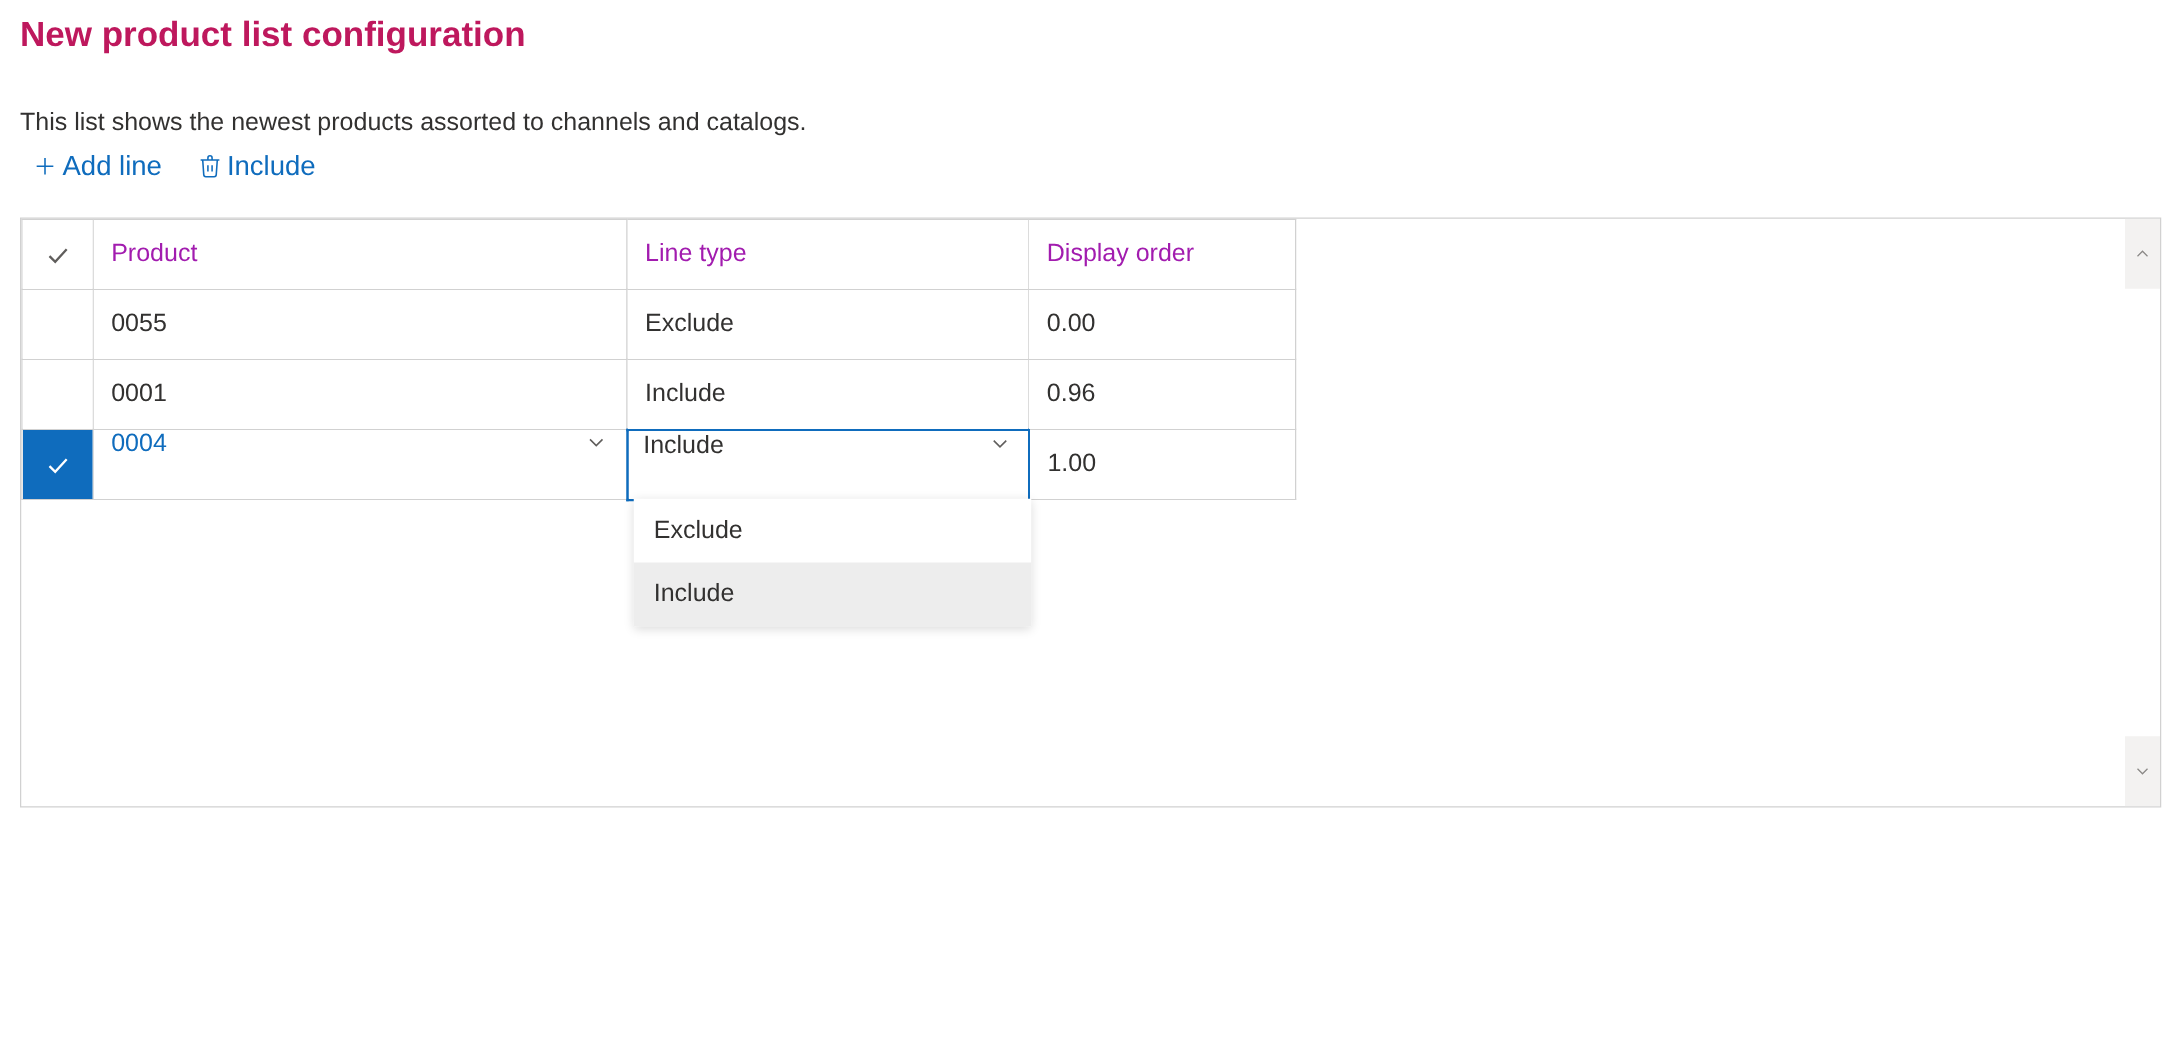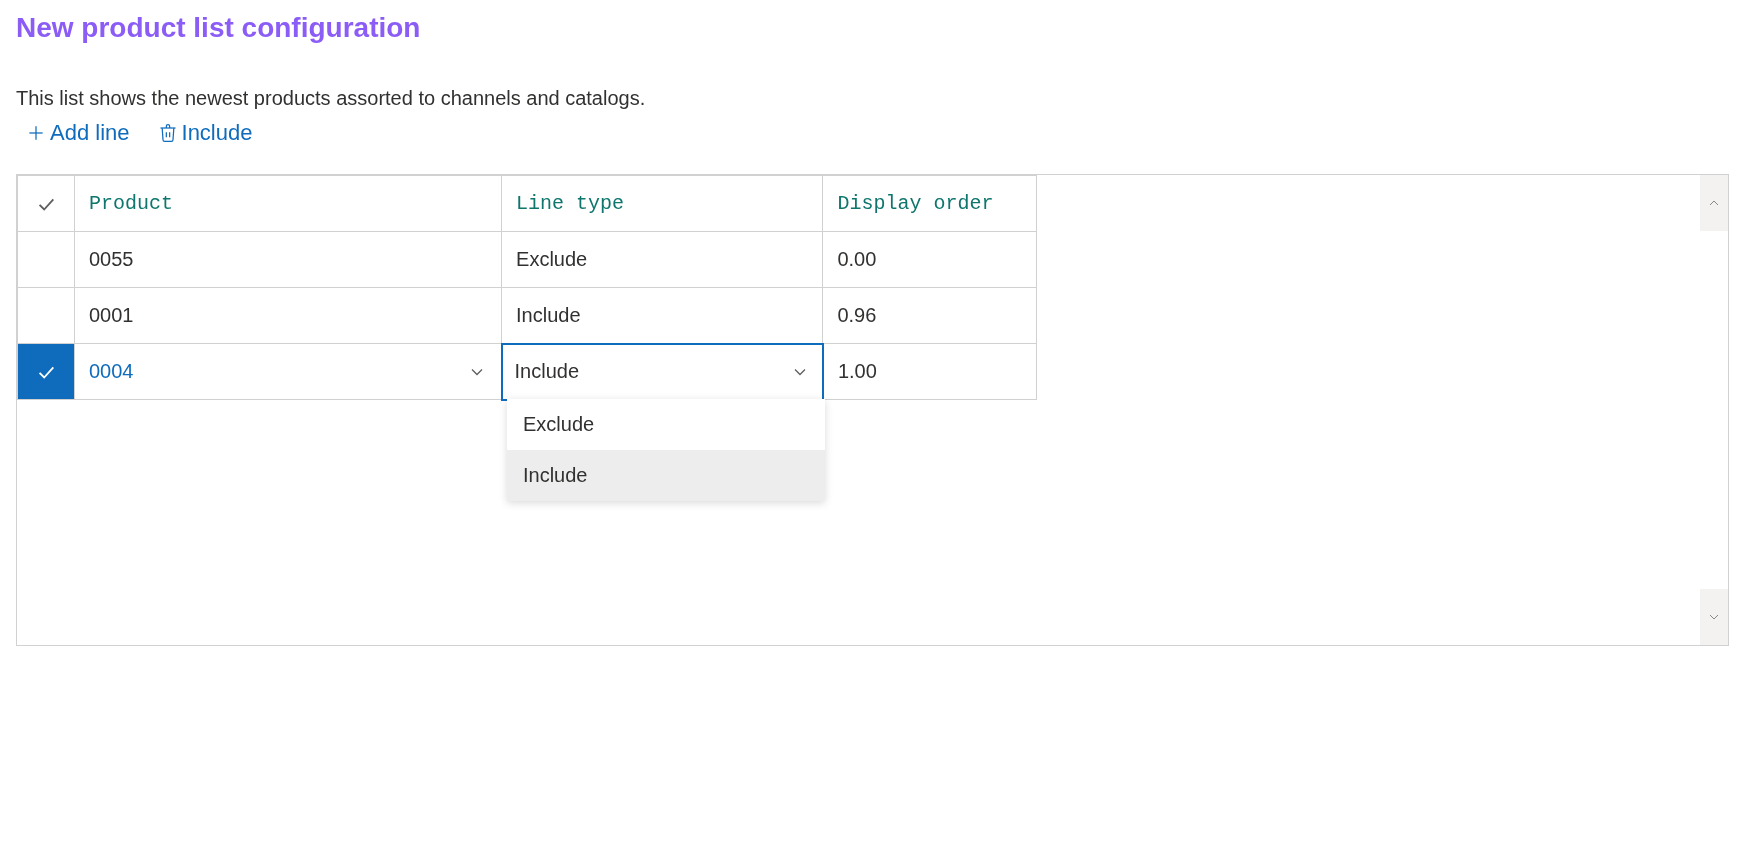--- a/index.html
+++ b/index.html
@@ -10,21 +10,21 @@
     body {
       font-family: "Segoe UI", Arial, sans-serif;
       font-size: 20px;
       color: #323130;
       background: #fff;
       padding: 12px 16px;
     }
     .page-title {
       font-size: 28px;
       font-weight: 600;
-      color: #8b5cf6;
+      color: #be185d;
       margin-bottom: 36px;
     }
     .description-block {
     }
     .description-line {
       font-size: 20px;
       color: #323130;
       line-height: 1.8;
     }
     .toolbar {
@@ -72,23 +72,22 @@
     table.data-grid td {
       border: 1px solid #d1d1d1;
       text-align: left;
       font-size: 20px;
       height: 56px;
       padding: 0 14px;
       position: relative;
       background: #fff;
     }
     table.data-grid th {
-      color: #0f766e;
+      color: #a21caf;
       font-weight: 400;
-      font-family: Liberation Mono, monospace;
     }
     .col-check { width: 56px; padding: 0 !important; }
     .col-product { width: 420px; }
     .col-linetype { width: 316px; }
     .col-order { width: 210px; text-align: right; padding-right: 18px !important; }
     th.col-order { padding-right: 24px !important; }
     .header-check {
       display: flex;
       align-items: center;
       justify-content: center;
@@ -105,21 +104,21 @@
     }
     .check-svg {
       width: 22px;
       height: 22px;
       stroke: #605e5c;
       fill: none;
       stroke-width: 2;
     }
     .cell-with-chevron {
       display: flex;
-      align-items: center;
+      align-items: flex-start;
       justify-content: space-between;
       height: 100%;
     }
     .chevron {
       display: inline-flex;
       cursor: pointer;
     }
     .chevron svg {
       width: 20px;
       height: 20px;

